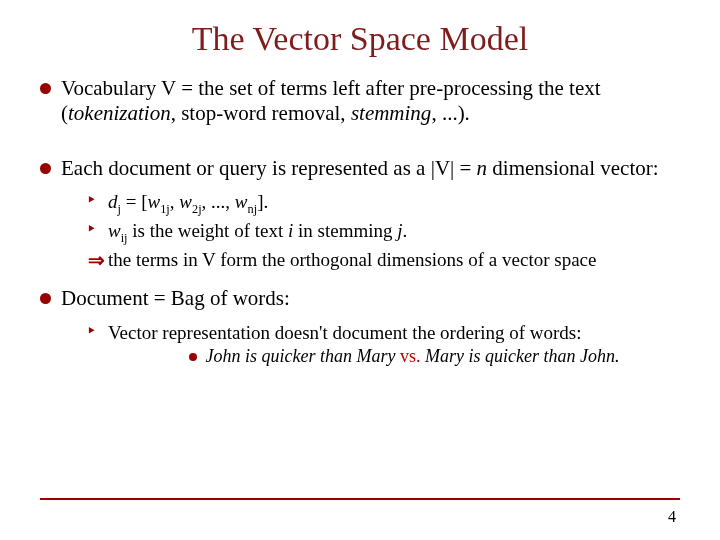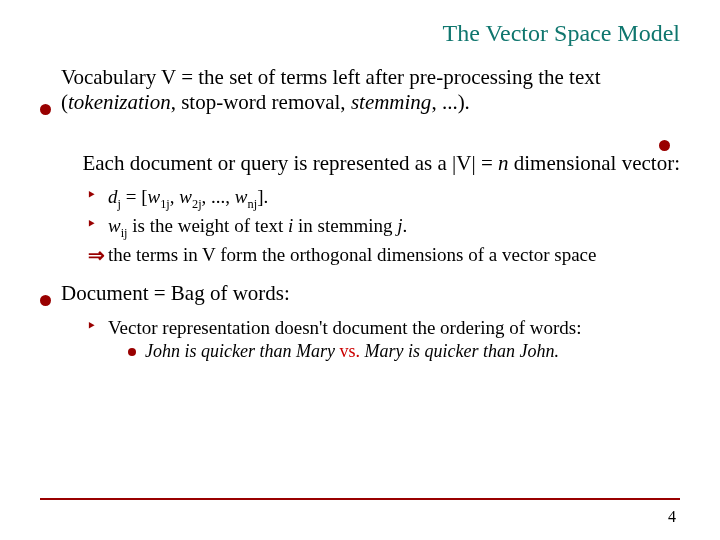--- a/index.html
+++ b/index.html
@@ -13,29 +13,29 @@
     overflow: hidden;
   }
   .slide {
     position: relative;
     width: 720px;
     height: 540px;
     box-sizing: border-box;
     padding: 16px 40px 24px 40px;
   }
   .title {
-    text-align: right;
-    font-size: 24px;
-    color: #0f766e;
+    text-align: center;
+    font-size: 34px;
+    color: #7f1d1d;
     margin: 4px 0 18px 0;
     font-weight: normal;
   }
   .b1 {
     display: flex;
-    align-items: flex-end;
+    align-items: flex-start;
     margin: 8px 0 10px 0;
     font-size: 21px;
     line-height: 1.18;
   }
   .b1 .dot {
     width: 11px;
     height: 11px;
     border-radius: 50%;
     background: #990000;
     flex: 0 0 11px;
@@ -63,20 +63,21 @@
   .sub .mark.imp { font-size: 20px; }
   .subsub {
     margin-left: 88px;
     font-size: 18px;
     line-height: 1.2;
   }
   .subsub .row {
     display: flex;
     align-items: flex-start;
     margin: 2px 0;
+    justify-content: center;
   }
   .subsub .dot2 {
     width: 8px;
     height: 8px;
     border-radius: 50%;
     background: #990000;
     flex: 0 0 8px;
     margin-top: 7px;
     margin-right: 9px;
   }
@@ -106,21 +107,21 @@
 
   <div class="title">The Vector Space Model</div>
 
   <div class="b1">
     <div class="dot"></div>
     <div class="txt">
       <span>Vocabulary V = the set of terms left after pre-processing the text (</span><span class="it">tokenization</span><span>, stop-word removal, </span><span class="it">stemming</span><span>, ...).</span>
     </div>
   </div>
 
-  <div class="b1" style="margin-top:18px;flex-direction:column;">
+  <div class="b1" style="margin-top:30px;">
     <div class="dot"></div>
     <div class="txt">
       <span>Each document or query is represented as a |V| = </span><span class="it">n</span><span> dimensional vector:</span>
     </div>
   </div>
 
   <div class="sub">
     <div class="row">
       <div class="mark">‣</div>
       <div class="txt">

